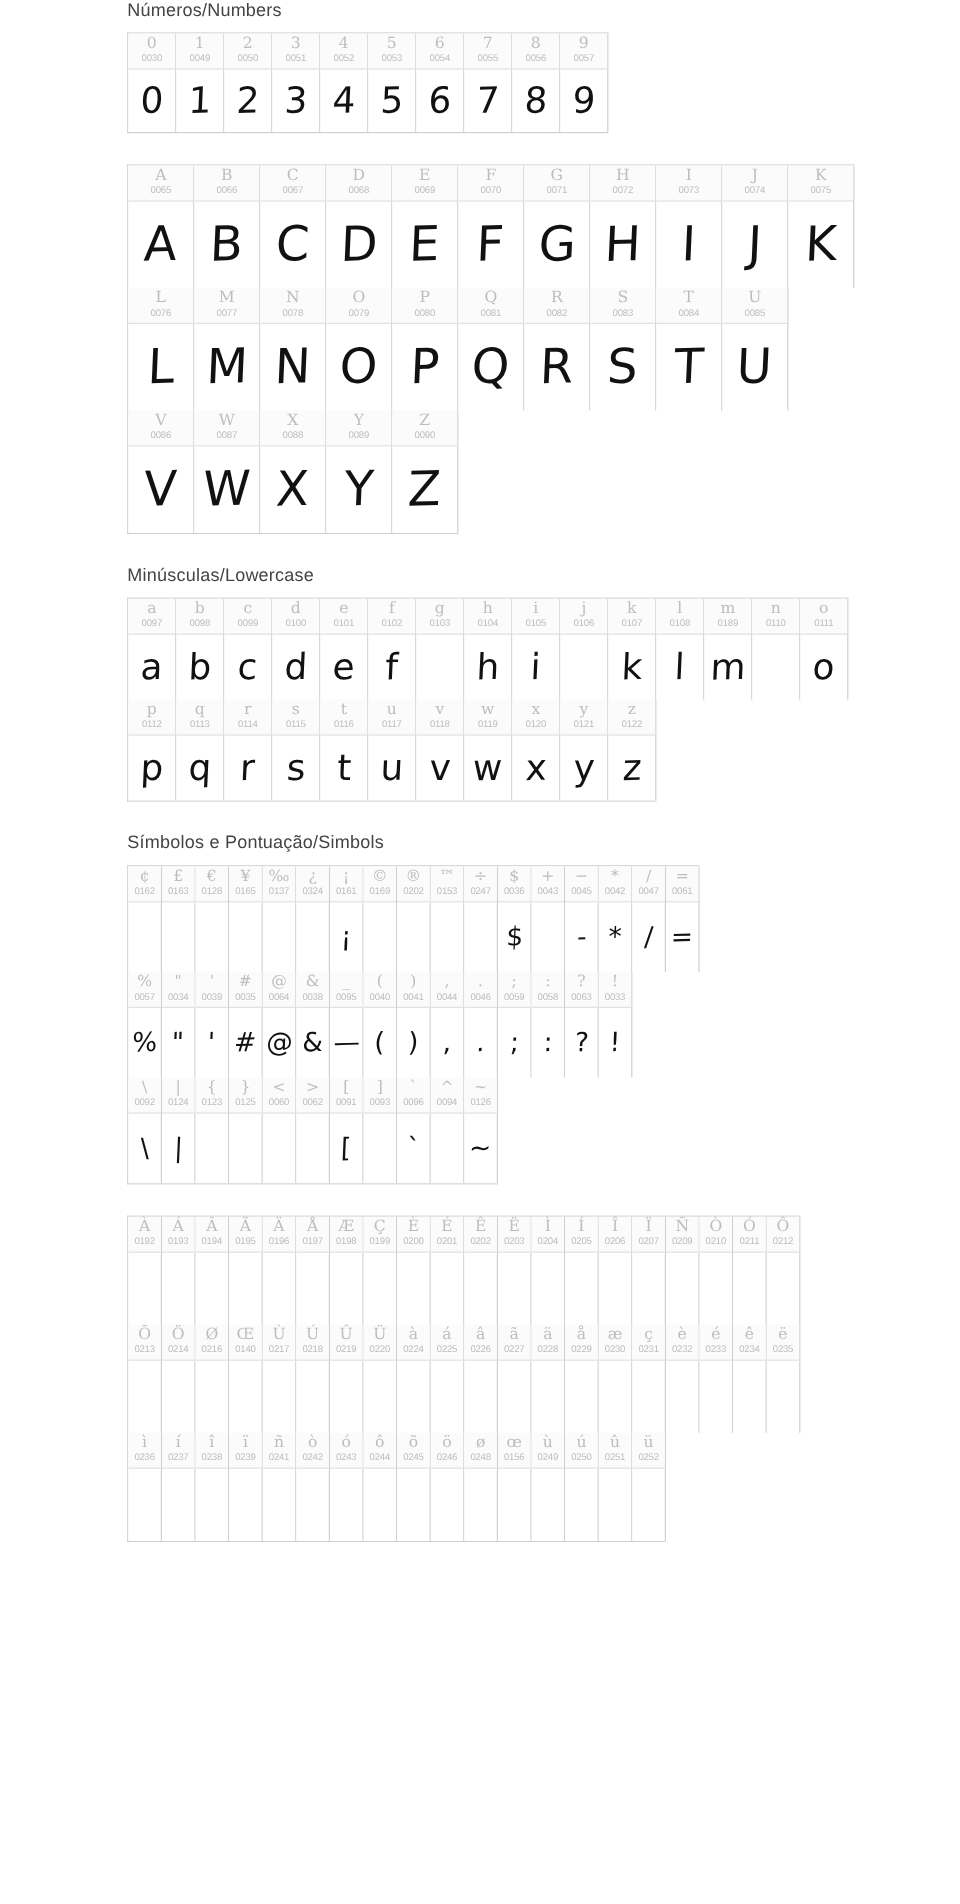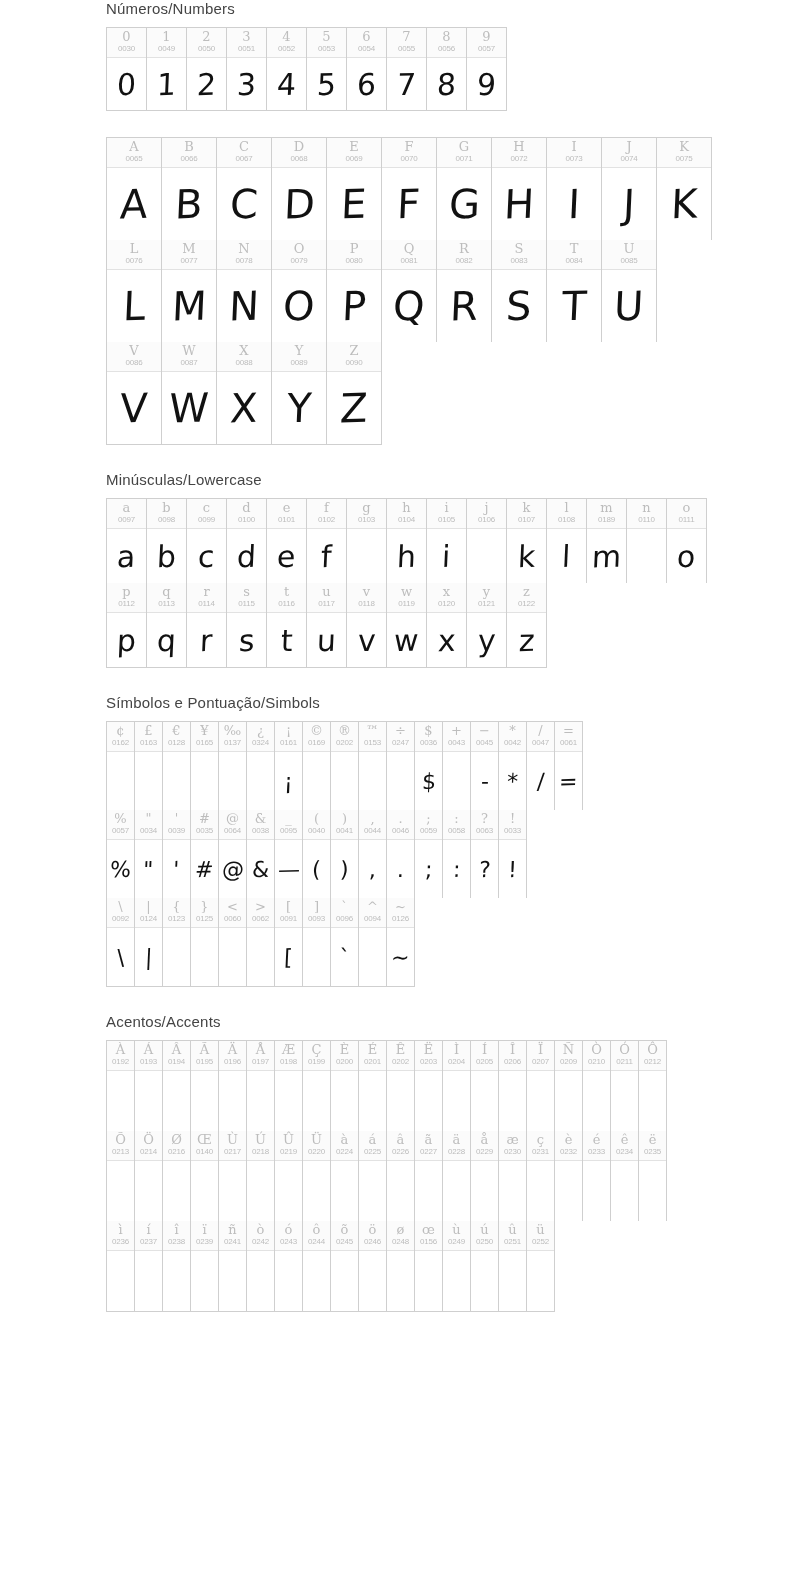--- a/index.html
+++ b/index.html
@@ -1091,21 +1091,20 @@
               <span class="code">0126</span>
             </div>
             <div class="glyph">
               <span class="hand">~</span>
             </div>
           </div>
         </div>
       </div>
     </div>
     <div class="section">
-      <div class="section-title">Acentos/Accents</div>
       <div class="grid-wrap g-acc">
         <div class="row">
           <div class="cell empty">
             <div class="head">
               <span class="ch">À</span>
               <span class="code">0192</span>
             </div>
             <div class="glyph">
               <span class="hand"></span>
             </div>

